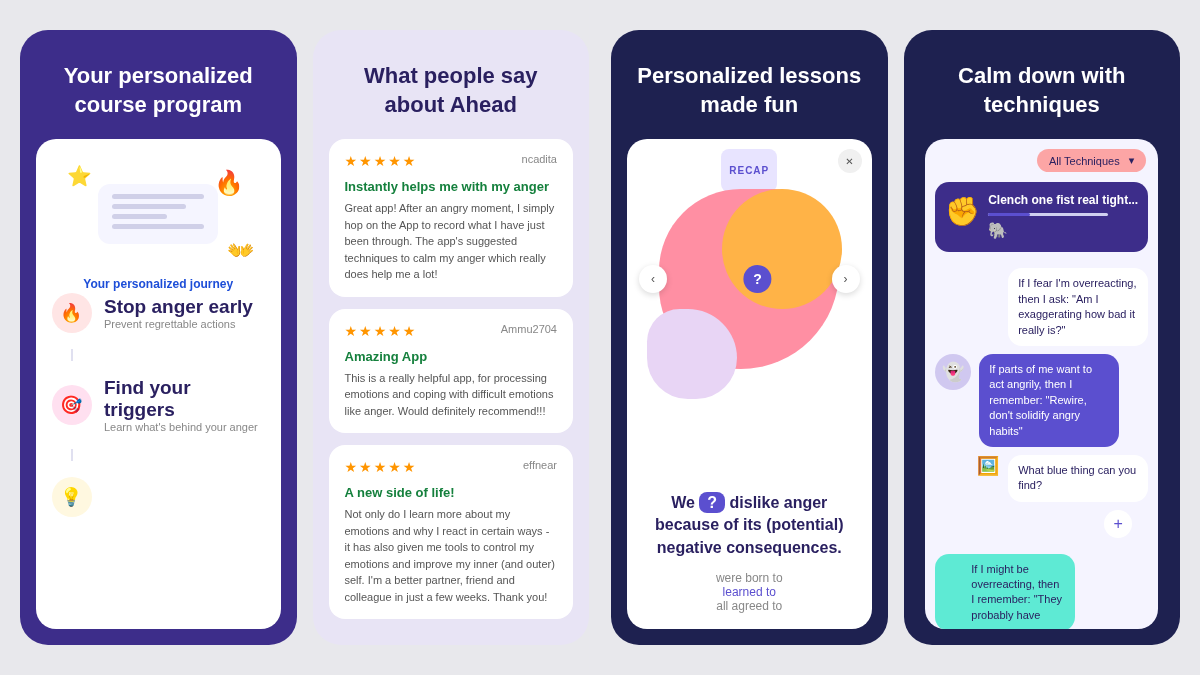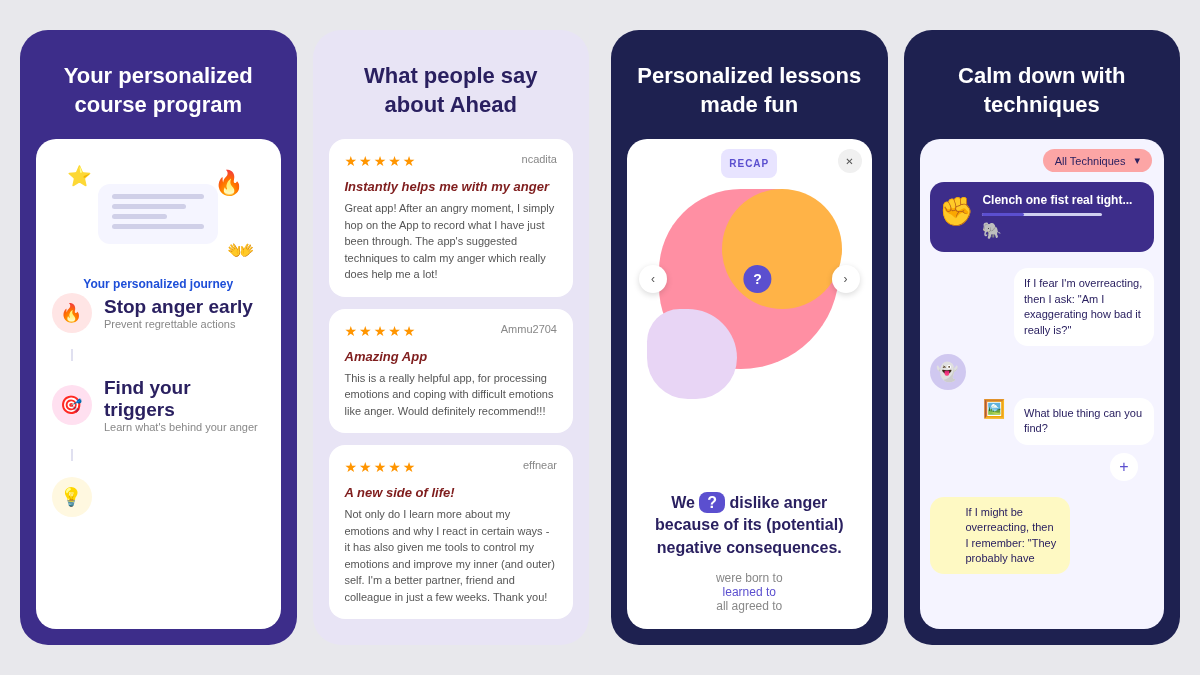--- a/index.html
+++ b/index.html
@@ -26,20 +26,21 @@
     }
 
     .card {
       border-radius: 28px;
       overflow: hidden;
       flex: 1;
       height: 615px;
       position: relative;
       display: flex;
       flex-direction: column;
+      align-items: center;
     }
 
     
     .card-1 {
       background: #3d2d8a;
     }
 
     
     .card-2 {
       background: #e8e4f5;
@@ -228,23 +229,22 @@
     }
 
     .reviewer-name {
       font-size: 11px;
       color: #888;
     }
 
     .review-title {
       font-size: 13px;
       font-weight: 700;
-      color: #7f1d1d;
+      color: #15803d;
       margin-bottom: 6px;
-      font-style: italic;
     }
 
     .review-body {
       font-size: 11px;
       color: #555;
       line-height: 1.5;
     }
 
     
     .card3-content {
@@ -334,21 +334,21 @@
       justify-content: center;
       font-size: 10px;
       color: #555;
     }
 
     .recap-badge {
       background: #e8e4ff;
       color: #5b4fcf;
       font-size: 10px;
       font-weight: 600;
-      padding: 9px 8px;
+      padding: 16px 8px;
       border-radius: 8px;
       position: absolute;
       top: 10px;
       left: 50%;
       transform: translateX(-50%);
       letter-spacing: 1px;
     }
 
     .question-bubble {
       background: #5b4fcf;
@@ -453,21 +453,21 @@
       line-height: 1.4;
       max-width: 140px;
     }
 
     .chat-bubble.purple {
       background: #5b4fcf;
       color: white;
     }
 
     .chat-bubble.yellow {
-      background: #fef9c3;
+      background: #5eead4;
       color: #2a2060;
       padding-left: 36px;
     }
 
     .avatar-char {
       width: 36px;
       height: 36px;
       border-radius: 50%;
       background: #d0c8f0;
       display: flex;
@@ -686,20 +686,21 @@
       </div>
 
       <div class="chat-area">
 
         <div class="chat-row right">
           <div class="chat-bubble">If I fear I'm overreacting, then I ask: "Am I exaggerating how bad it really is?"</div>
         </div>
 
         <div class="chat-row left">
           <div class="avatar-char">👻</div>
+          <div class="chat-bubble purple">If parts of me want to act angrily, then I remember: "Rewire, don't solidify angry habits"</div>
         </div>
 
         <div class="chat-row right">
           <div class="chat-bubble">What blue thing can you find?</div>
           <span style="font-size:18px;">🖼️</span>
         </div>
 
         <div style="display:flex;justify-content:flex-end;padding-right:8px;">
           <div class="add-btn">+</div>
         </div>

